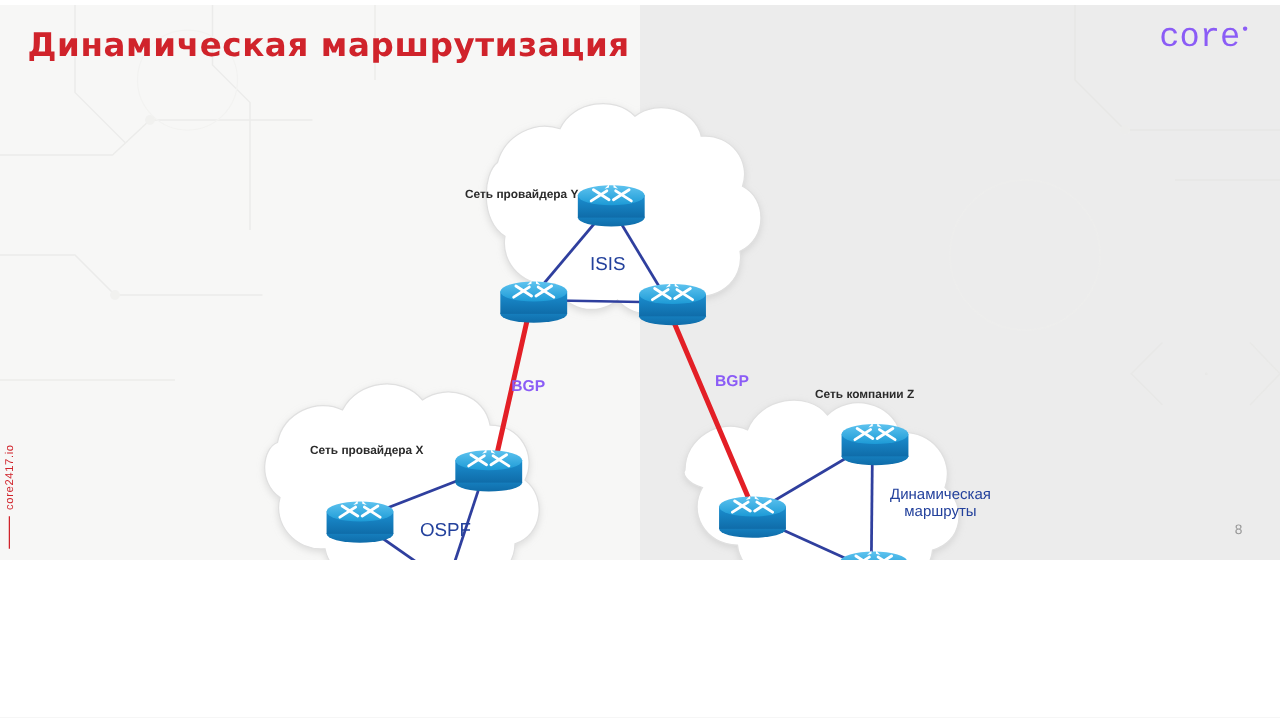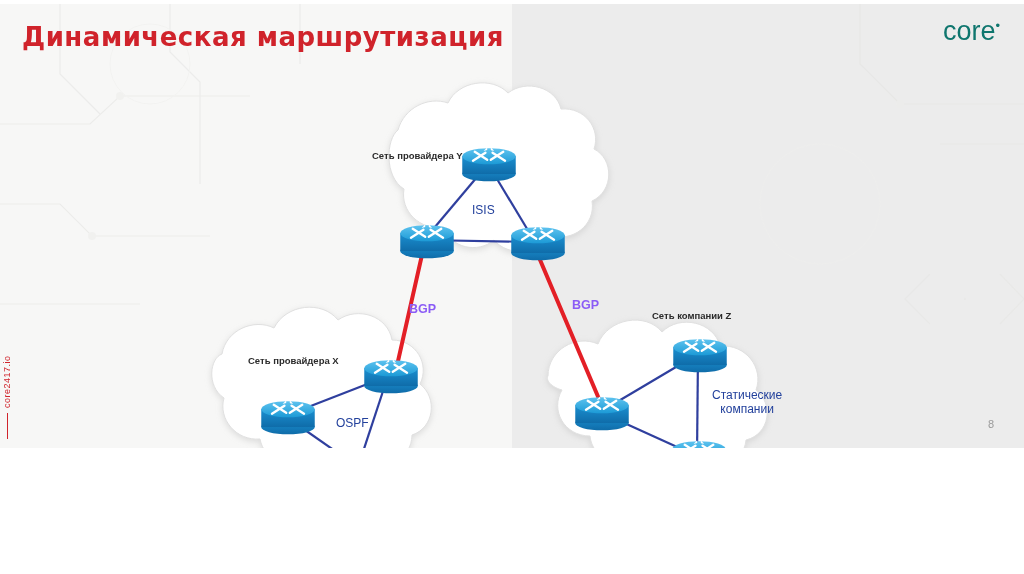--- a/index.html
+++ b/index.html
@@ -23,23 +23,23 @@
     position:absolute;left:22px;top:18px;
     font-family:"DejaVu Sans", sans-serif;
     font-weight:bold;
     font-size:26px;
     letter-spacing:.5px;
     color:#d0232b;
     white-space:nowrap;
   }
   .logo{
     position:absolute;right:24px;top:12px;
-    font-family:Liberation Sans, sans-serif;
+    font-family:Liberation Mono, monospace;
     font-size:27px;
-    color:#0f766e;
+    color:#8b5cf6;
     letter-spacing:0px;
   }
   .logo .dot{font-size:13px;vertical-align:super;}
   .sidetext{
     position:absolute;left:2px;top:440px;
     transform:rotate(-90deg);
     transform-origin:left top;
     font-size:9px;color:#d0232b;
     letter-spacing:.5px;
     white-space:nowrap;
@@ -50,21 +50,21 @@
     font-size:11px;color:#9a9a9a;
   }
   .diagram{position:absolute;left:0;top:0;width:1024px;height:574px;}
   .lbl{
     position:absolute;
     font-family:"Liberation Sans", sans-serif;
     color:#1b1b1b;
     white-space:nowrap;
   }
   .lbl-cloud{font-size:9.5px;color:#2b2b2b;font-weight:bold;}
-  .lbl-proto{font-size:12px;color:#23419c;}
+  .lbl-proto{font-size:15px;color:#23419c;}
   .lbl-bgp{font-size:12.5px;font-weight:bold;color:#8b5cf6;}
   .lbl-static{font-size:12px;color:#23419c;text-align:center;line-height:14px;}
 </style>
 </head>
 <body>
 
 <div class="slide">
 
   <div class="bg-left"></div>
   <div class="bg-right"></div>
@@ -235,17 +235,17 @@
   <div class="lbl lbl-cloud" style="left:248px;top:351px;">Сеть провайдера X</div>
   <div class="lbl lbl-cloud" style="left:652px;top:306px;">Сеть компании Z</div>
 
   <div class="lbl lbl-proto" style="left:472px;top:199px;">ISIS</div>
   <div class="lbl lbl-proto" style="left:336px;top:412px;">OSPF</div>
 
   <div class="lbl lbl-bgp" style="left:409px;top:298px;">BGP</div>
   <div class="lbl lbl-bgp" style="left:572px;top:294px;">BGP</div>
 
   <div class="lbl lbl-static" style="left:712px;top:384px;">
-    <span>Статические</span><br>
-    <span>компании</span>
+    <span>Динамическая</span><br>
+    <span>маршруты</span>
   </div>
 
 </div>
 
 </body></html>

